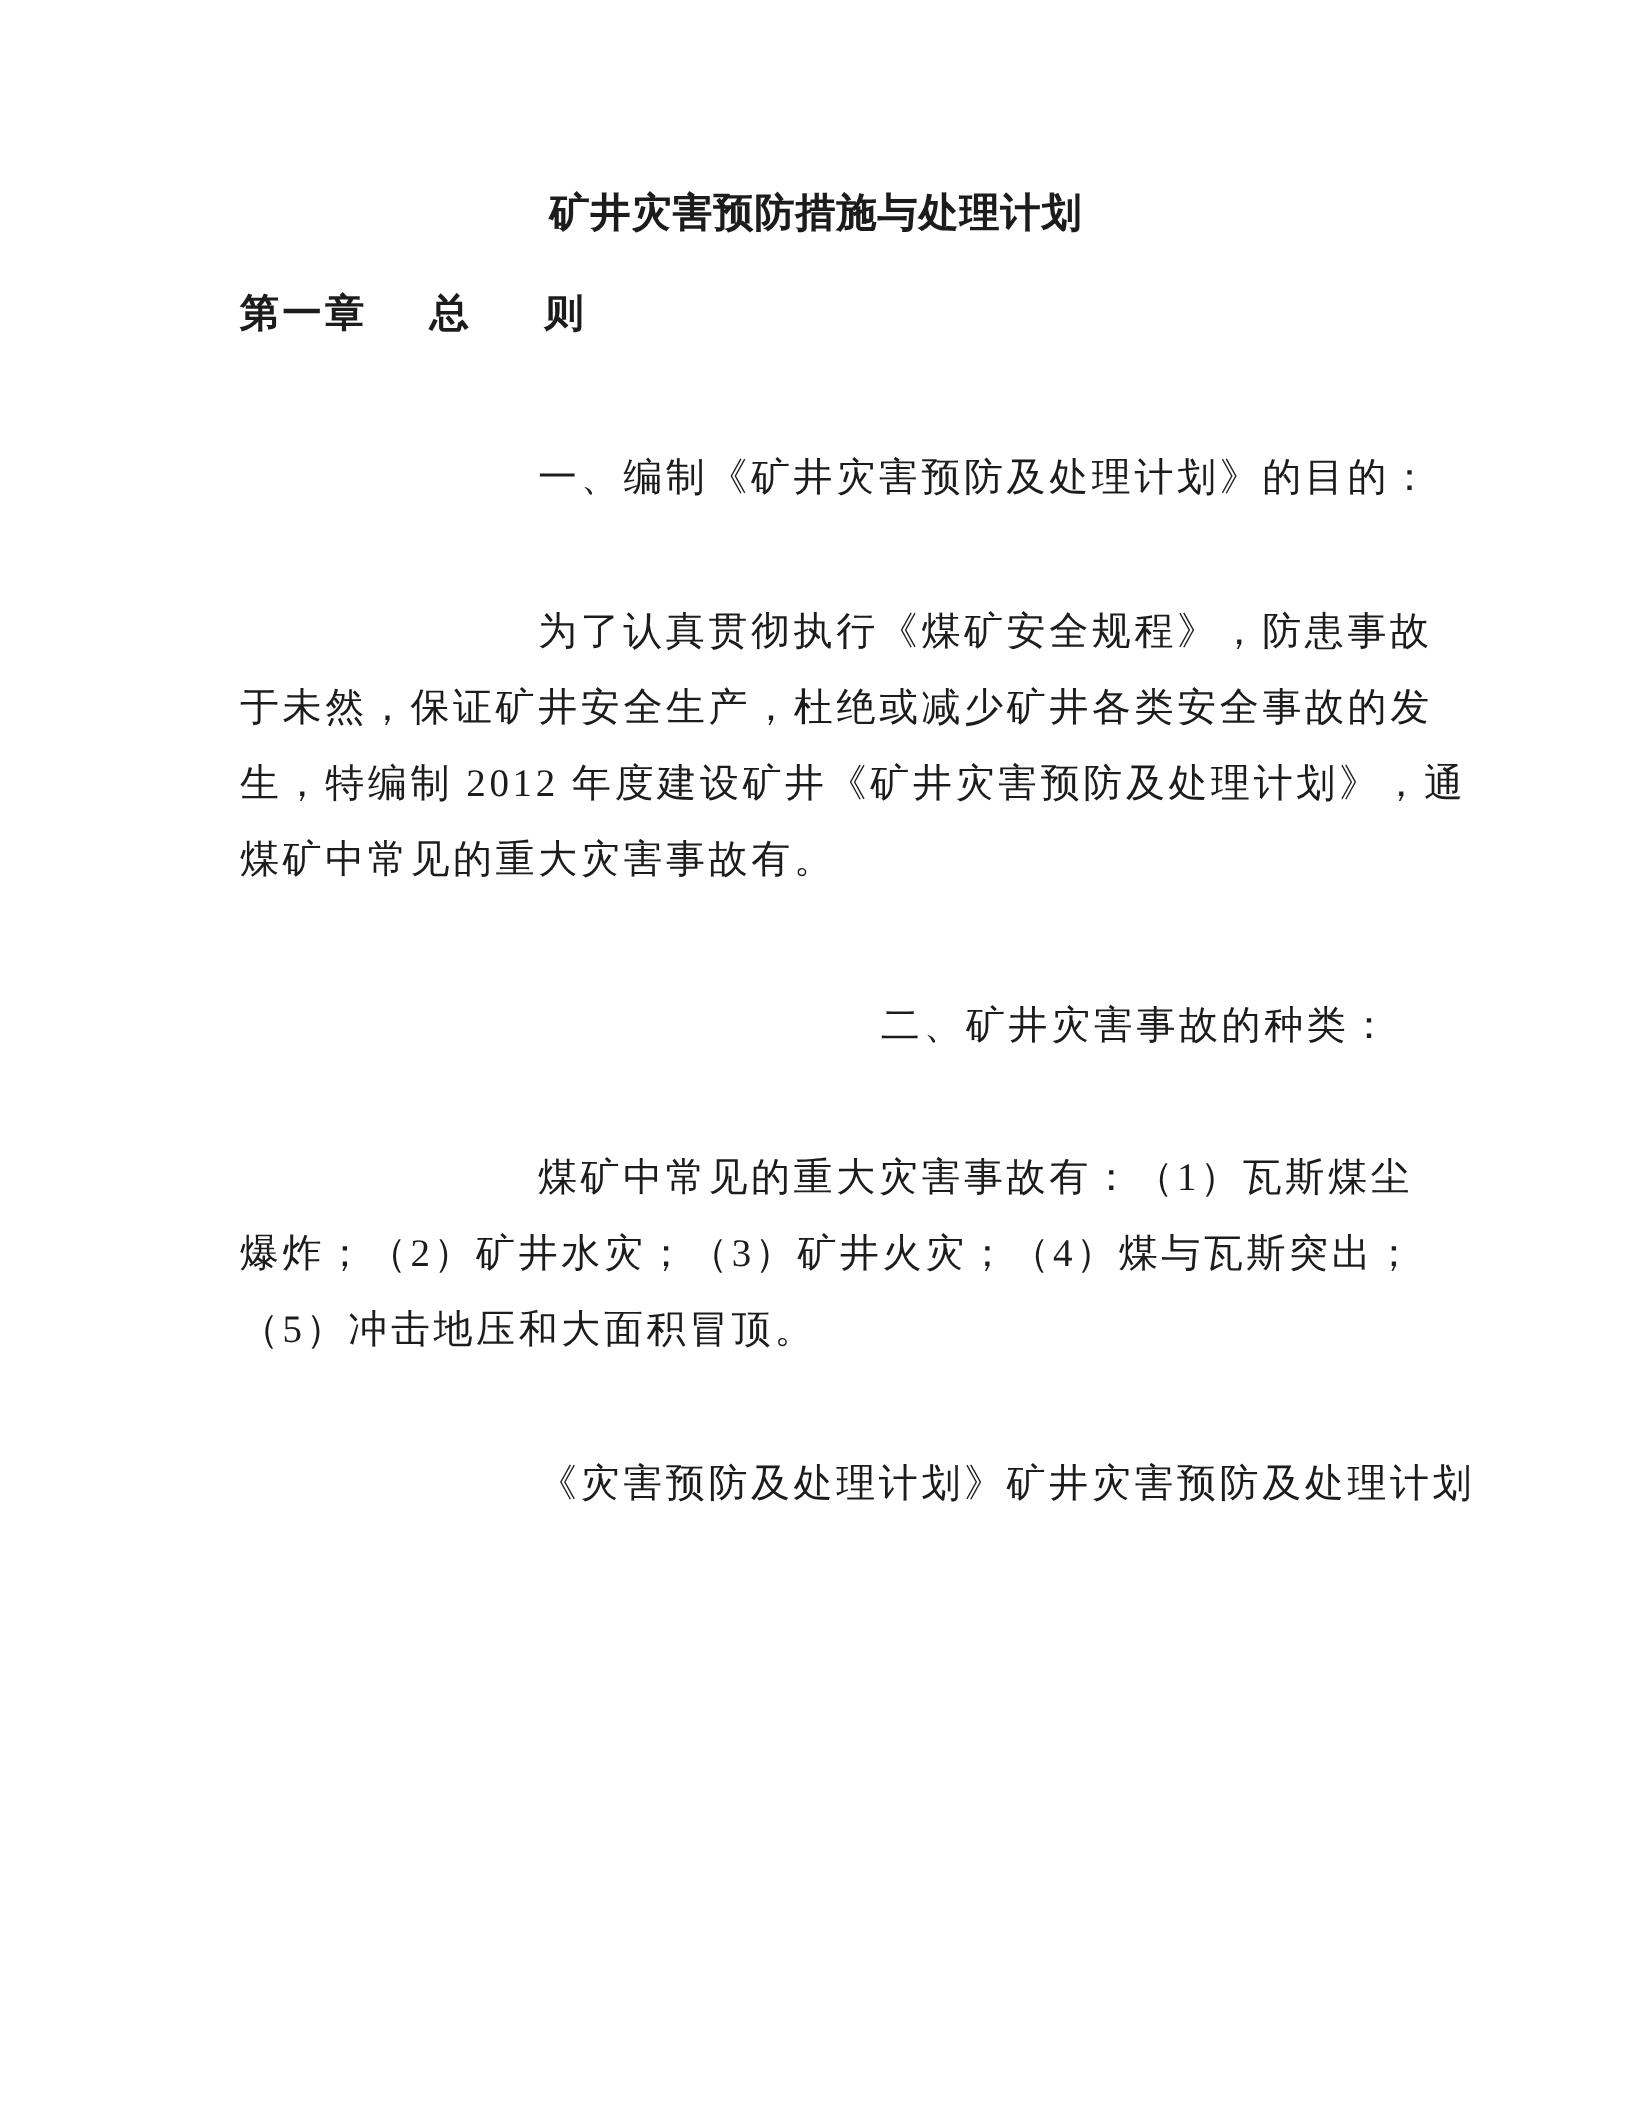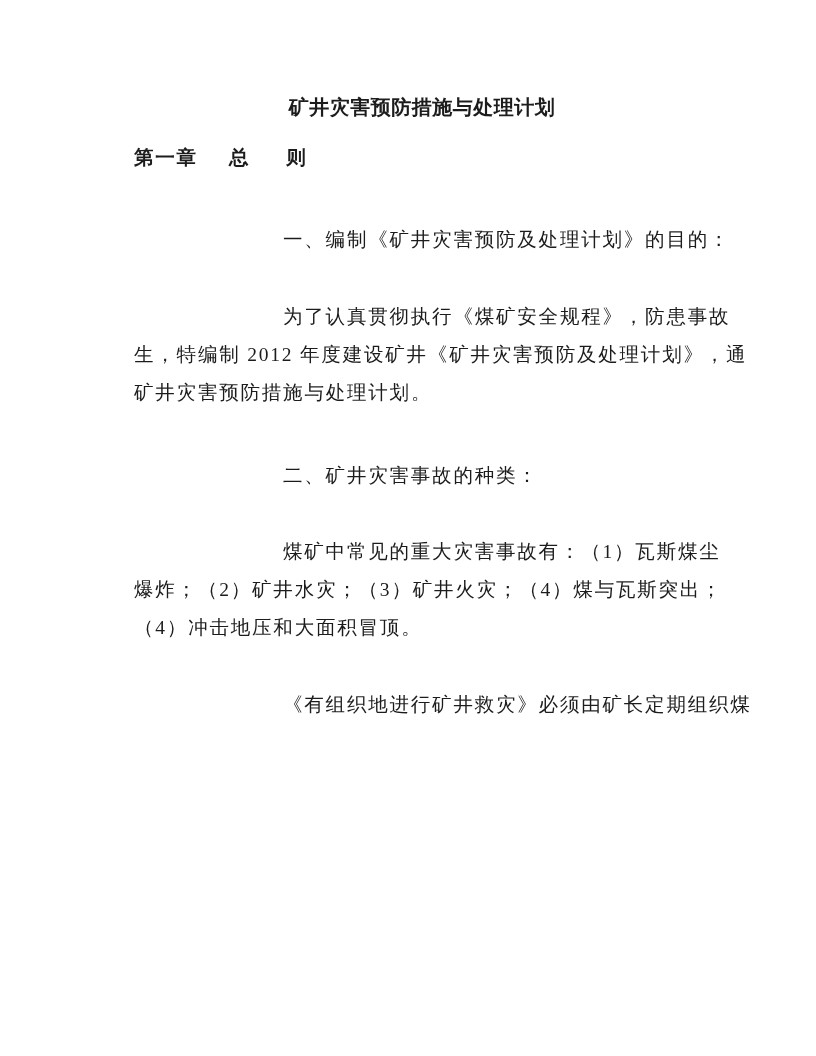--- a/index.html
+++ b/index.html
@@ -12,21 +12,20 @@
     width: 816px;
     height: 1056px;
     background: #ffffff;
     overflow: hidden;
     font-family: "Liberation Serif", "DejaVu Serif", serif;
     color: #1c1c1c;
   }
   .content {
     padding: 88px 48px 0 120px;
     width: 576px;
-    margin-left: 14px;
   }
   .doc-title {
     margin: 0;
     font-size: 20px;
     font-weight: bold;
     line-height: 38px;
     text-align: center;
     letter-spacing: 0.5px;
     white-space: nowrap;
   }
@@ -46,54 +45,55 @@
     line-height: 38px;
     letter-spacing: 1.8px;
   }
   .line {
     white-space: nowrap;
     height: 38px;
   }
   .line.indent { padding-left: 149px; }
   .mt-a { margin-top: 44px; }
   .mt-b { margin-top: 39px; }
-  .mt-c { margin-top: 45px; }
+  .mt-c { margin-top: 45px; text-align: right; }
   .mt-d { margin-top: 38px; }
 </style>
 </head>
 <body>
 
 <div class="page">
   <div class="content">
 
     <h1 class="doc-title">矿井灾害预防措施与处理计划</h1>
 
     <div class="chapter">
       <span>第一章</span><span class="gap2">总</span><span class="gap3">则</span>
     </div>
 
     <div class="para mt-a">
       <div class="line indent">一、编制《矿井灾害预防及处理计划》的目的：</div>
     </div>
 
     <div class="para mt-b">
       <div class="line indent">为了认真贯彻执行《煤矿安全规程》，防患事故</div>
+      <div class="line">于未然，保证矿井安全生产，杜绝或减少矿井各类安全事故的发</div>
       <div class="line">生，特编制 2012 年度建设矿井《矿井灾害预防及处理计划》，通</div>
-      <div class="line">矿井灾害预防措施与处理计划。</div>
+      <div class="line">煤矿中常见的重大灾害事故有。</div>
     </div>
 
     <div class="para mt-c">
       <div class="line indent">二、矿井灾害事故的种类：</div>
     </div>
 
     <div class="para mt-d">
       <div class="line indent">煤矿中常见的重大灾害事故有：（1）瓦斯煤尘</div>
       <div class="line">爆炸；（2）矿井水灾；（3）矿井火灾；（4）煤与瓦斯突出；</div>
-      <div class="line">（4）冲击地压和大面积冒顶。</div>
+      <div class="line">（5）冲击地压和大面积冒顶。</div>
     </div>
 
 
     <div class="para mt-b">
-      <div class="line indent">《有组织地进行矿井救灾》必须由矿长定期组织煤</div>
+      <div class="line indent">《灾害预防及处理计划》矿井灾害预防及处理计划</div>
     </div>
 
   </div>
 </div>
 
 </body></html>

